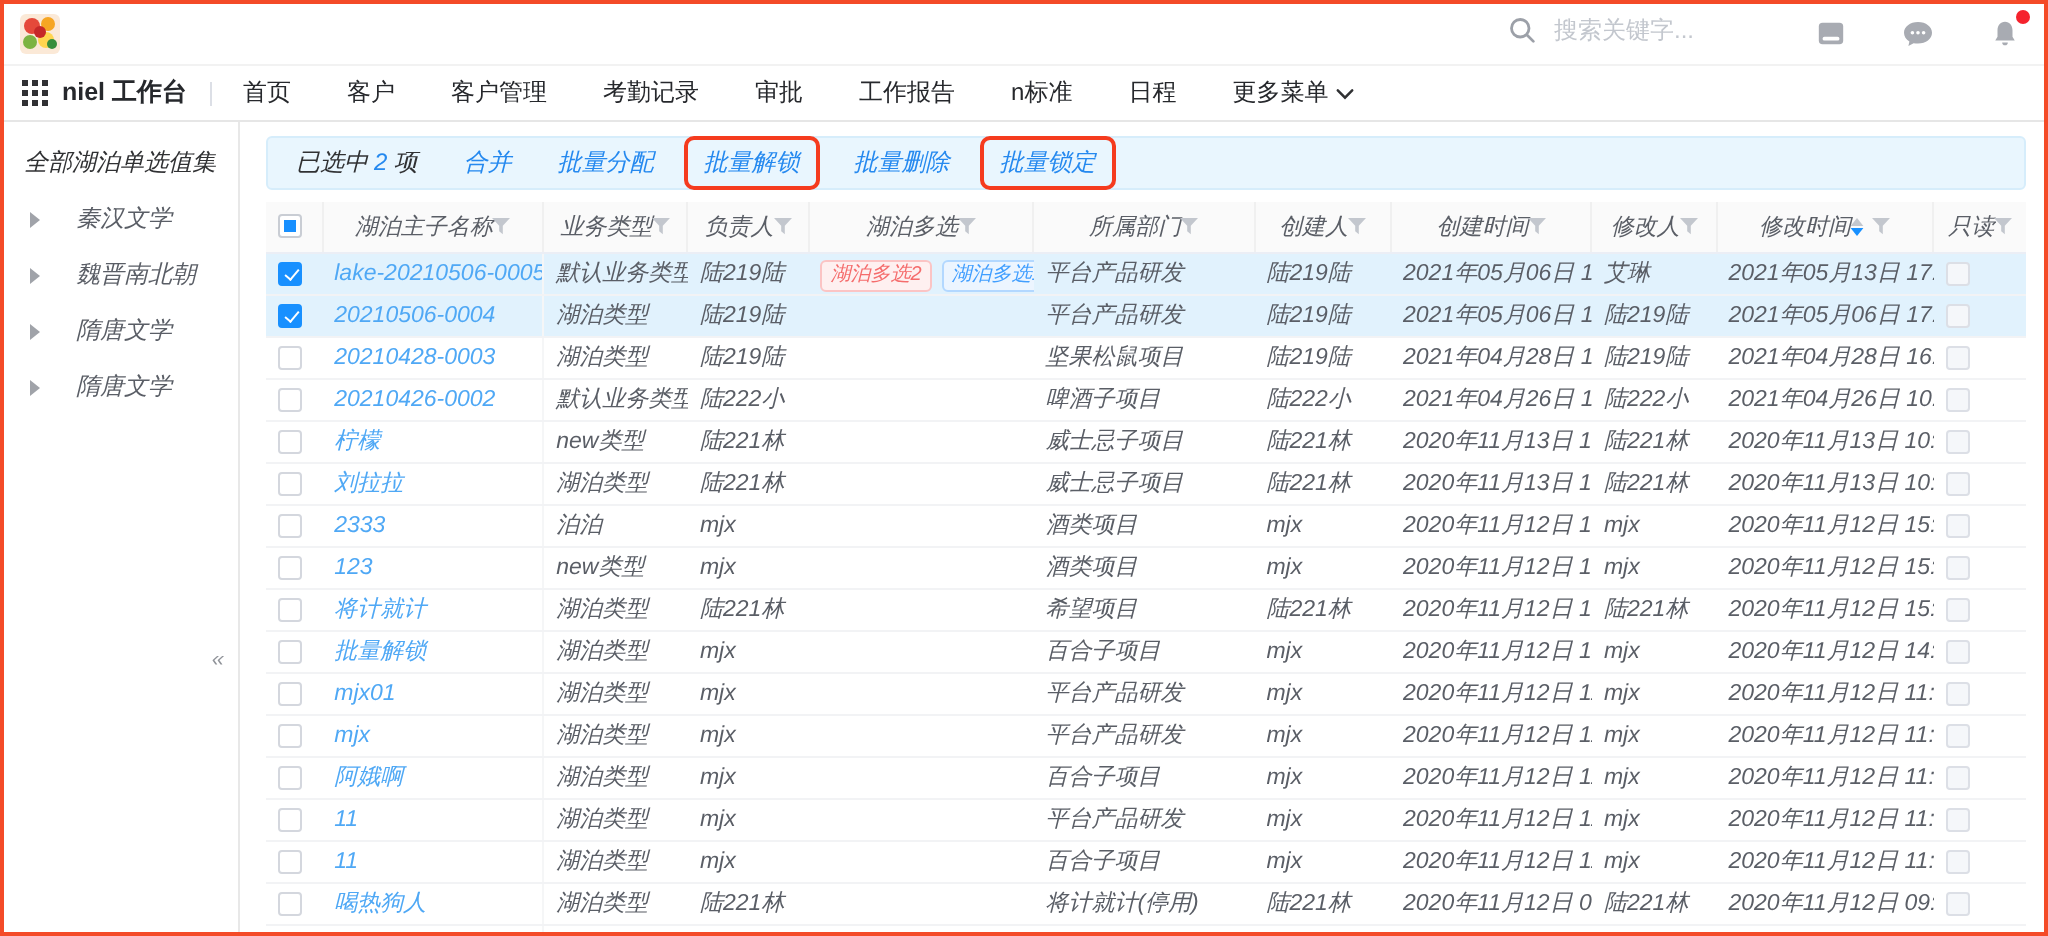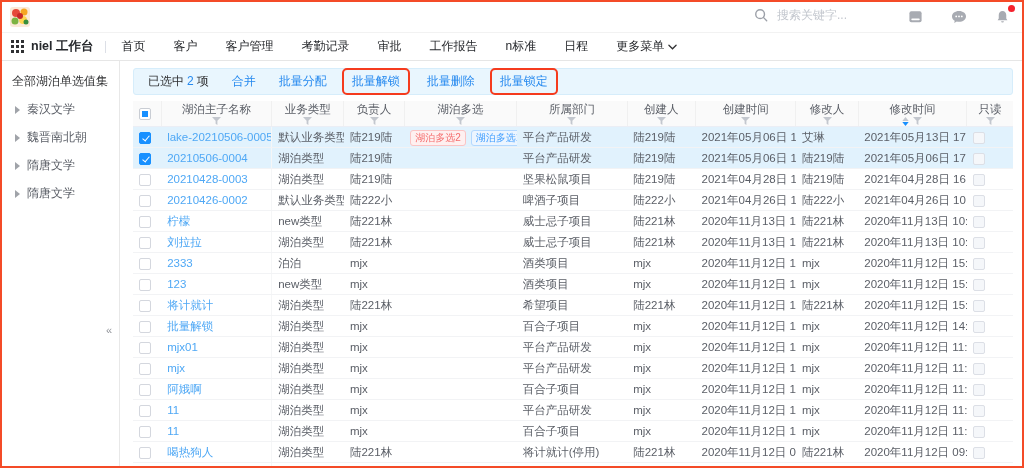--- a/index.html
+++ b/index.html
@@ -16,41 +16,41 @@
   .badge{position:absolute;top:-4px;right:-5px;width:7px;height:7px;border-radius:50%;background:#f5222d;}
   
   .navbar{height:27px;border-bottom:1px solid #e6e6e6;display:flex;align-items:center;padding-left:9px;
           font-size:12px;color:#26282c;background:#fff;}
   .grid-ic{line-height:0;cursor:pointer;margin-right:7px;}
   .workspace{font-weight:bold;font-size:12.5px;margin-right:11px;white-space:nowrap;}
   .nav-sep{width:1px;height:12px;background:#dcdfe6;margin-right:16px;}
   .nav-item{margin-right:28px;cursor:pointer;white-space:nowrap;}
   .nav-more{display:flex;align-items:center;gap:4px;cursor:pointer;white-space:nowrap;justify-content:flex-end;}
   
-  .content{display:flex;height:406px;}
+  .content{display:flex;height:406px;font-style:italic;}
   .sidebar{width:118px;flex-shrink:0;border-right:1px solid #e8e8e8;position:relative;padding-top:12px;
            font-size:12px;background:#fff;box-sizing:border-box;}
   .sidebar-title{color:#303133;margin:0 4px 11px 10px;white-space:nowrap;}
   .side-list{list-style:none;margin:0;padding:0;}
-  .side-item{display:flex;align-items:center;gap:7px;margin:0 0 11px 13px;color:#5a5e66;cursor:pointer;white-space:nowrap;}
+  .side-item{display:flex;align-items:center;gap:18px;margin:0 0 11px 13px;color:#5a5e66;cursor:pointer;white-space:nowrap;}
   .collapse-handle{position:absolute;right:7px;top:263px;color:#909399;font-size:11px;cursor:pointer;}
   .main{flex:1;padding:0 9px 0 13px;overflow:hidden;}
   
   .toolbar{margin-top:7px;height:27px;background:#e9f6fe;border:1px solid #d6edfb;border-radius:3px;
            display:flex;align-items:center;padding:0 14px;font-size:12px;color:#303133;box-sizing:border-box;}
   .sel-count{color:#2589ef;margin:0 3px;}
   .action{color:#2589ef;margin-left:23px;cursor:pointer;white-space:nowrap;}
   .action.hl{border:2px solid #f53b1e;border-radius:5px;padding:3px 8px;margin-left:15px;margin-right:-6px;}
   
   .table-wrap{margin-top:6px;}
   table{width:100%;border-collapse:collapse;table-layout:fixed;font-size:11.5px;color:#5a5e66;}
   thead th{background:#fafafa;height:25px;font-weight:normal;color:#5a5e66;text-align:left;padding:0 6px;
            border-bottom:1px solid #ebeef5;border-right:1px solid #f0f0f0;white-space:nowrap;overflow:hidden;}
   thead th:last-child{border-right:none;}
-  .th-inner{display:flex;justify-content:flex-end;align-items:center;flex-direction:column;}
+  .th-inner{display:flex;justify-content:center;align-items:center;}
   .th-icons{display:inline-flex;align-items:center;gap:4px;}
   tbody td{height:20px;line-height:20px;padding:0 6px;border-bottom:1px solid #f2f3f5;
            white-space:nowrap;overflow:hidden;}
   tbody td:nth-child(2){border-right:1px solid #f5f6f7;}
   tr.selected td{background:#e1f2fd;margin-top:24px;}
   .link{color:#4fa8f5;cursor:pointer;}
   .cb{display:inline-block;width:12px;height:12px;border:1px solid #d4d7de;border-radius:2px;background:#fff;
       box-sizing:border-box;vertical-align:middle;position:relative;cursor:pointer;}
   .cb-checked{background:#1890ff;border-color:#1890ff;}
   .cb-checked::after{content:"";position:absolute;left:3.5px;top:1px;width:3px;height:6px;

